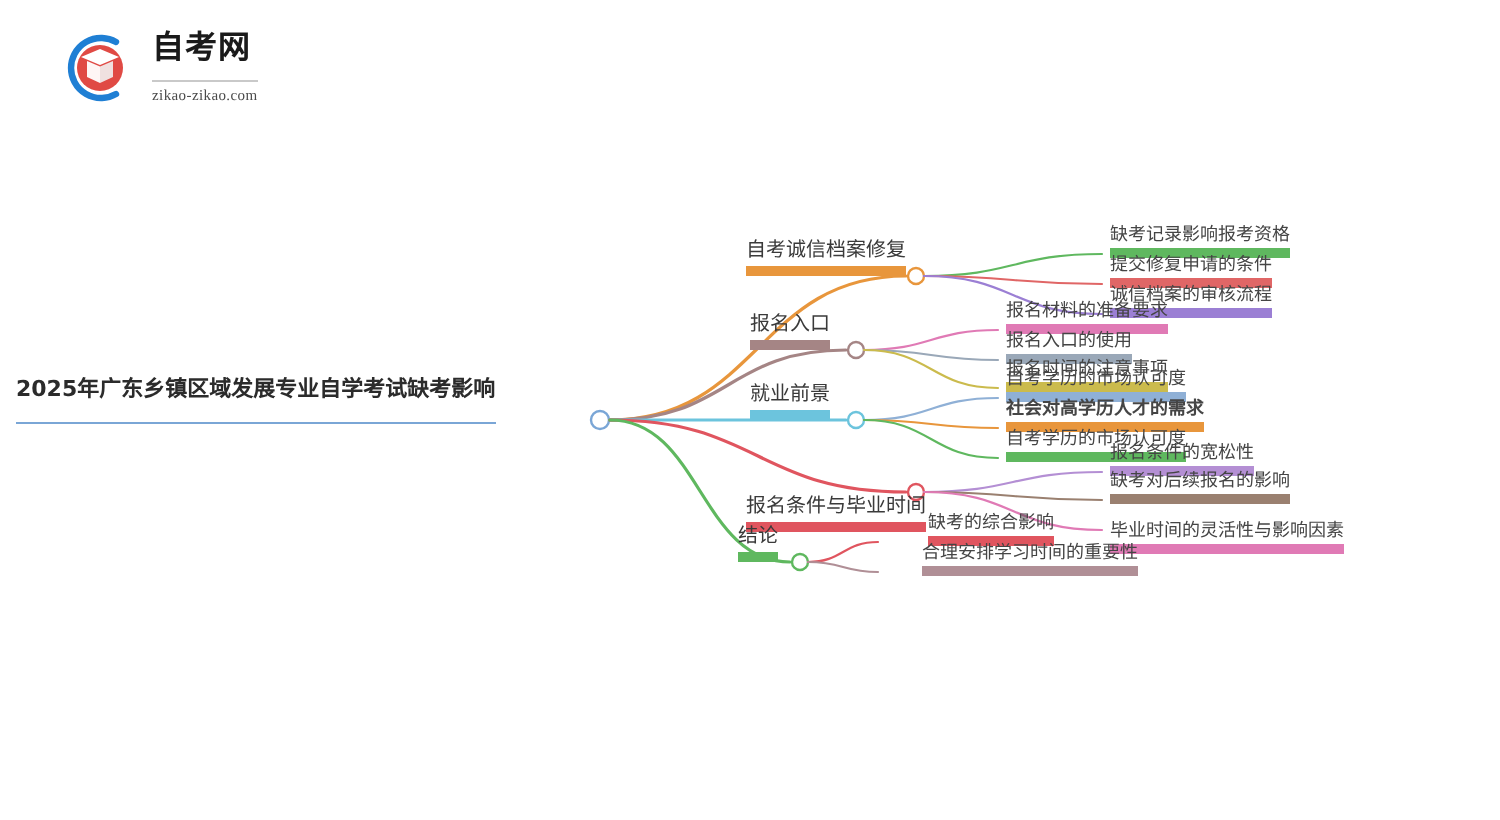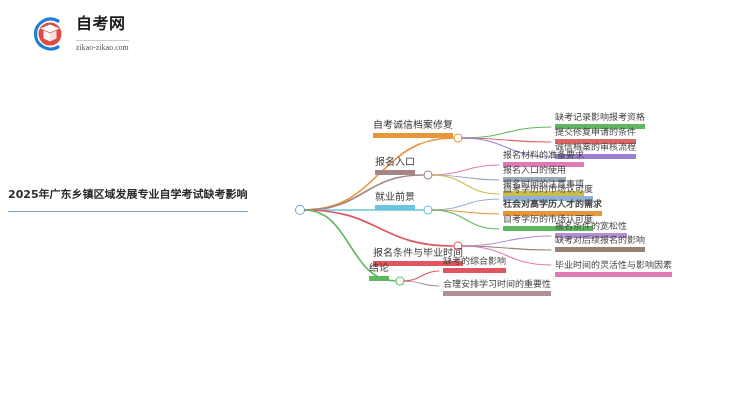--- a/index.html
+++ b/index.html
@@ -158,16 +158,16 @@
       <div class="node-label leaf-label" style="left: 503px; top: 196px; border-bottom-color: rgb(203, 187, 77);">报名时间的注意事项</div>
       <div class="node-label branch-label" style="left: 375px; top: 210px; border-bottom-color: rgb(108, 196, 221);">就业前景</div>
       <div class="node-label leaf-label" style="left: 503px; top: 201px; border-bottom-color: rgb(143, 176, 214);">自考学历的市场认可度</div>
       <div class="node-label leaf-label" style="left: 503px; top: 216px; border-bottom-color: rgb(232, 150, 60); font-weight: bold;">社会对高学历人才的需求</div>
       <div class="node-label leaf-label" style="left: 503px; top: 231px; border-bottom-color: rgb(95, 184, 95);">自考学历的市场认可度</div>
       <div class="node-label branch-label" style="left: 373px; top: 246px; border-bottom-color: rgb(224, 85, 95); margin-top: 20px;">报名条件与毕业时间</div>
       <div class="node-label leaf-label" style="left: 555px; top: 238px; border-bottom-color: rgb(180, 143, 212);">报名条件的宽松性</div>
       <div class="node-label leaf-label" style="left: 555px; top: 252px; border-bottom-color: rgb(154, 128, 112);">缺考对后续报名的影响</div>
       <div class="node-label leaf-label" style="left: 555px; top: 277px; border-bottom-color: rgb(224, 122, 181);">毕业时间的灵活性与影响因素</div>
       <div class="node-label branch-label" style="left: 369px; top: 281px; border-bottom-color: rgb(95, 184, 95);">结论</div>
-      <div class="node-label leaf-label" style="left: 443px; top: 273px; border-bottom-color: rgb(224, 85, 95);">缺考的综合影响</div>
-      <div class="node-label leaf-label" style="left: 443px; top: 288px; border-bottom-color: rgb(176, 143, 150); margin-top: 8px;">合理安排学习时间的重要性</div>
+      <div class="node-label leaf-label" style="left: 464px; top: 273px; border-bottom-color: rgb(224, 85, 95);">缺考的综合影响</div>
+      <div class="node-label leaf-label" style="left: 461px; top: 288px; border-bottom-color: rgb(176, 143, 150);">合理安排学习时间的重要性</div>
     </div>
 </div>
 
 </body></html>

